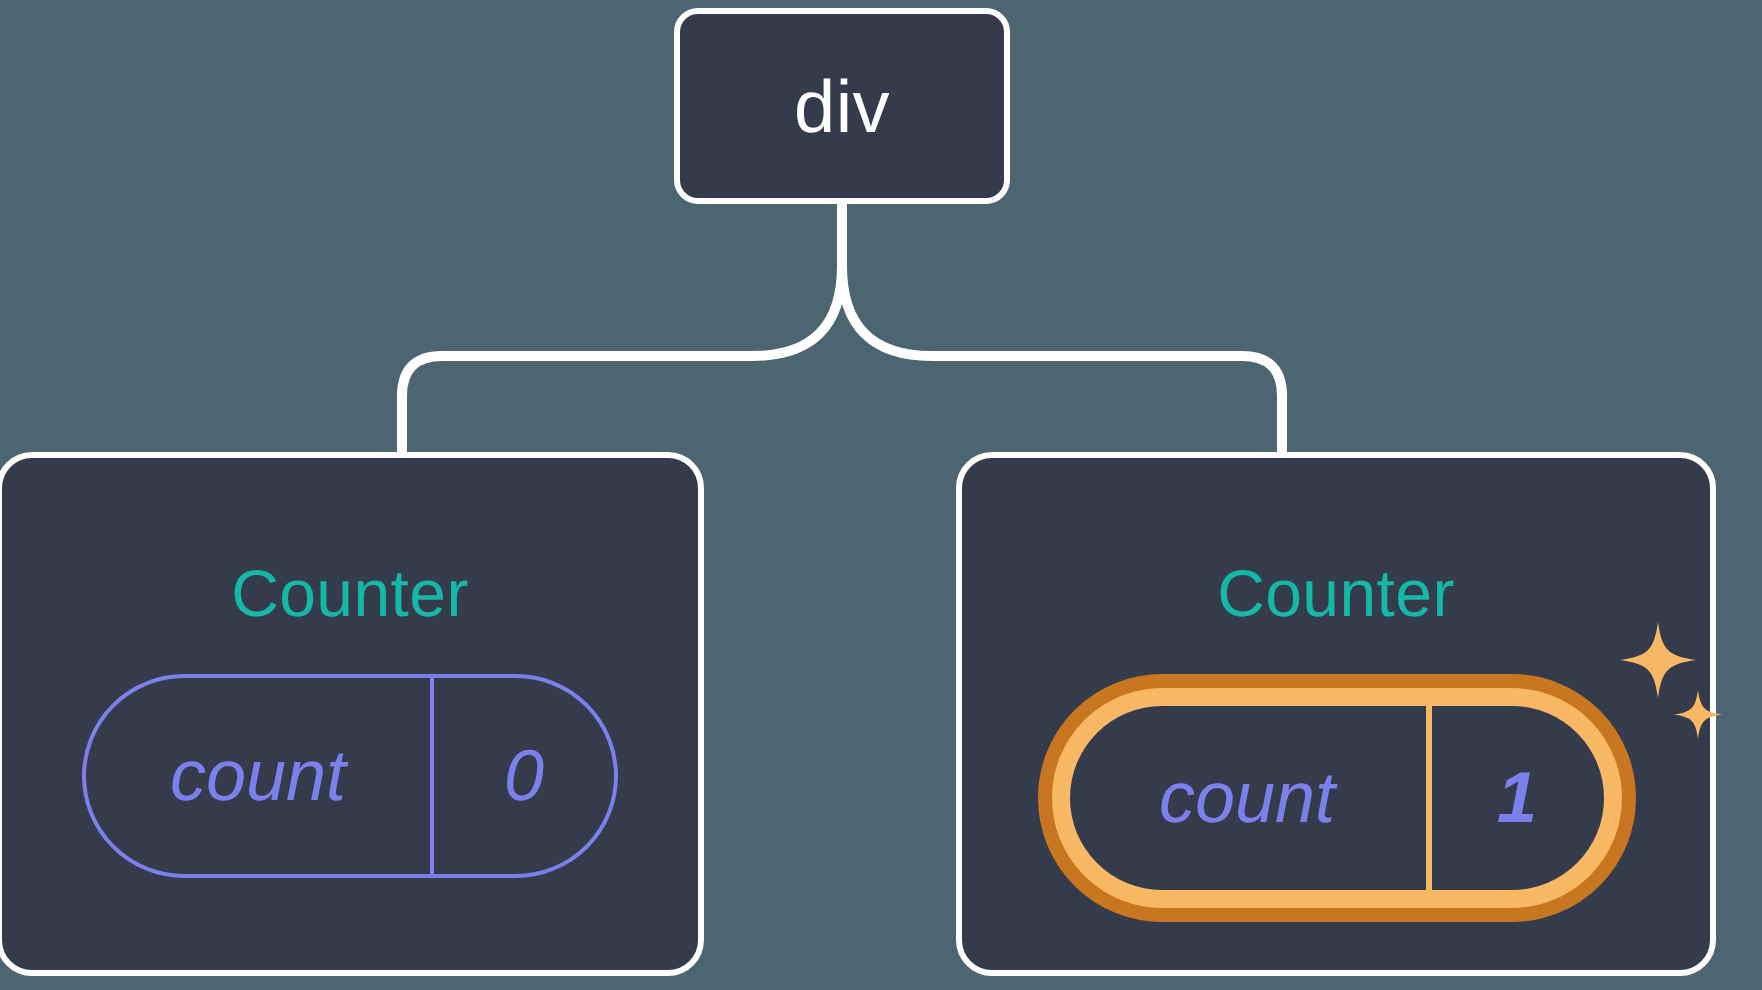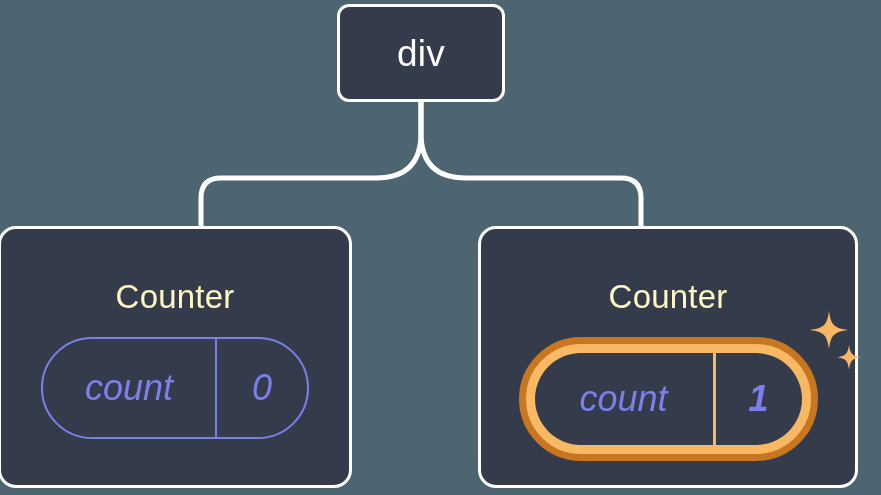--- a/index.html
+++ b/index.html
@@ -62,21 +62,21 @@
     top: 226px;
     border-radius: 18px;
     display: flex;
     flex-direction: column;
     align-items: center;
   }
   .node-child-left  { left: -2px; }
   .node-child-right { left: 478px; width: 380px; }
 
   .node-title {
-    color: #fef9c3;
+    color: #14b8a6;
     font-size: 33px;
     font-weight: 300;
     letter-spacing: 0.2px;
     margin-top: 51px;
     line-height: 1;
   }
 
   
   .pill-wrap {
     position: relative;

